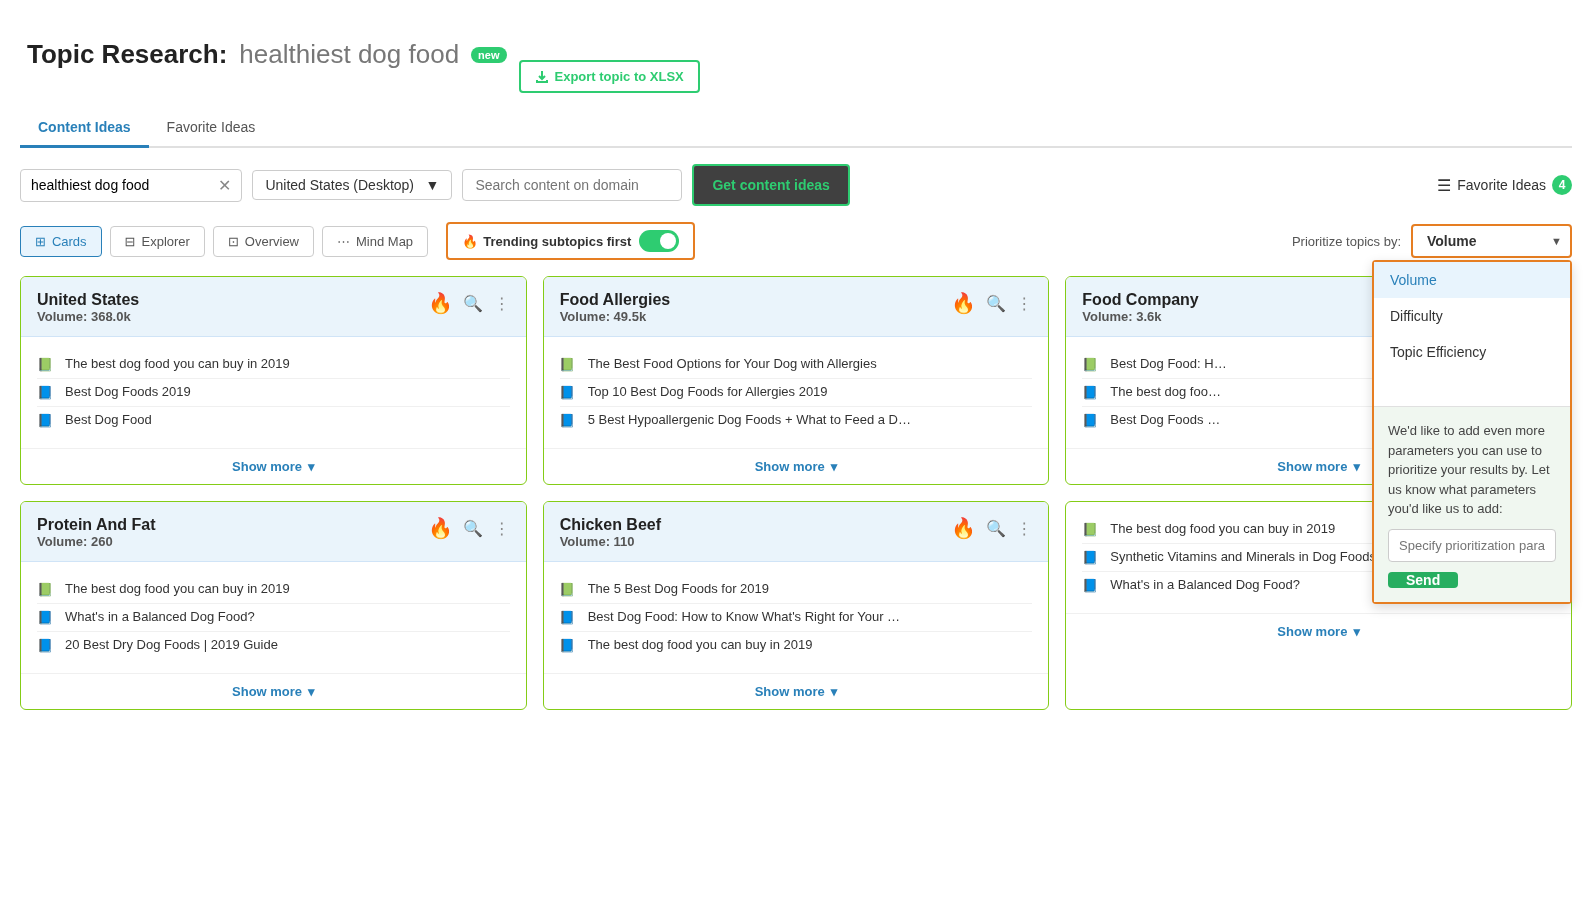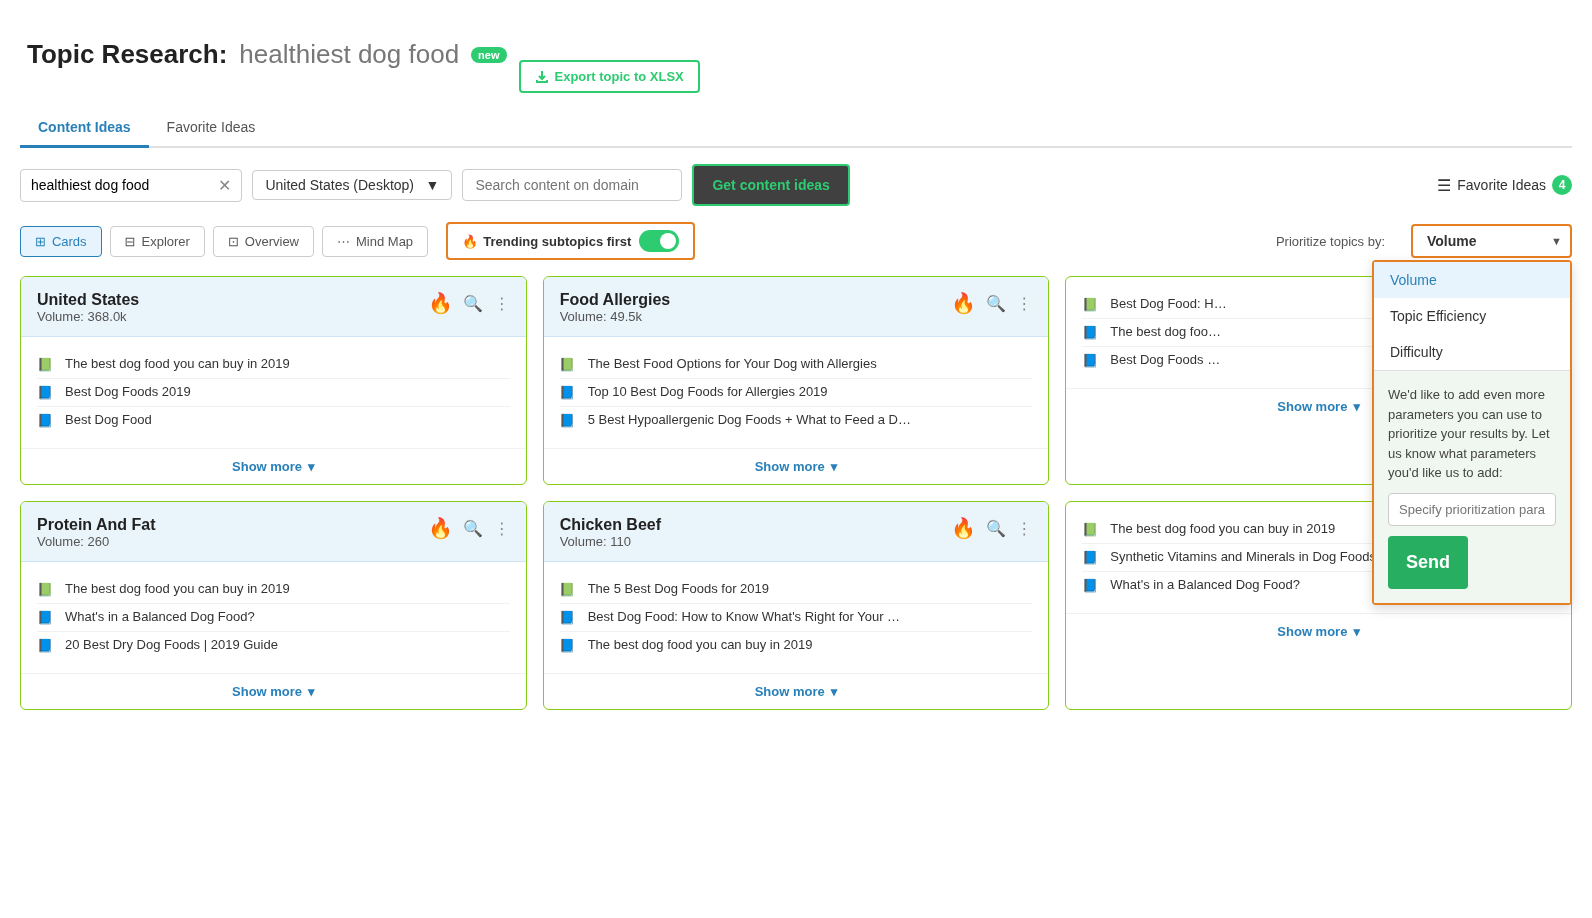--- a/index.html
+++ b/index.html
@@ -35,42 +35,42 @@
     
     .view-row { display: flex; align-items: center; gap: 8px; margin-bottom: 16px; }
     .view-btn { display: flex; align-items: center; gap: 6px; padding: 7px 14px; border: 1px solid #ccc; border-radius: 4px; background: #fff; cursor: pointer; font-size: 13px; color: #555; }
     .view-btn.active { background: #e8f4fd; border-color: #2980b9; color: #2980b9; }
     .trending-toggle-wrap { display: flex; align-items: center; gap: 8px; padding: 6px 14px; border: 2px solid #e67e22; border-radius: 4px; margin-left: 10px; }
     .trending-label { font-size: 13px; font-weight: 600; color: #333; display: flex; align-items: center; gap: 5px; }
     .toggle-switch { position: relative; display: inline-block; width: 40px; height: 22px; }
     .toggle-switch input { opacity: 0; width: 0; height: 0; }
     .toggle-slider { position: absolute; cursor: pointer; top: 0; left: 0; right: 0; bottom: 0; background: #2ecc71; border-radius: 22px; transition: .3s; }
     .toggle-slider:before { position: absolute; content: ""; height: 16px; width: 16px; left: 21px; bottom: 3px; background: white; border-radius: 50%; transition: .3s; }
-    .prioritize-wrap { display: flex; align-items: center; gap: 26px; margin-left: auto; }
+    .prioritize-wrap { display: flex; align-items: center; gap: 10px; margin-left: auto; }
     .prioritize-label { font-size: 13px; color: #555; }
     .prioritize-select { border: 2px solid #e67e22; border-radius: 4px; padding: 7px 36px 7px 14px; font-size: 14px; font-weight: 600; color: #333; background: #fff; cursor: pointer; appearance: none; outline: none; min-width: 130px; }
     .select-wrapper { position: relative; display: inline-block; }
     .select-wrapper::after { content: '▼'; position: absolute; right: 10px; top: 50%; transform: translateY(-50%); font-size: 11px; color: #555; pointer-events: none; }
 
     
     .dropdown-panel { position: absolute; top: calc(100% + 2px); right: 0; background: #fff; border: 2px solid #e67e22; border-radius: 4px; z-index: 100; min-width: 200px; box-shadow: 0 4px 12px rgba(0,0,0,0.15); }
     .dropdown-option { padding: 10px 16px; font-size: 14px; cursor: pointer; color: #333; }
     .dropdown-option.selected { background: #e8f4fd; color: #2980b9; }
-    .dropdown-feedback { background: #f0f7f0; border-top: 1px solid #e0e0e0; padding: 14px; }
+    .dropdown-feedback { background: #f0f7f0; border-top: 1px solid #e0e0e0; padding: 14px; margin-top: 36px; }
     .dropdown-feedback p { font-size: 13px; color: #444; line-height: 1.5; margin-bottom: 10px; }
     .dropdown-feedback input { width: 100%; border: 1px solid #ccc; border-radius: 4px; padding: 8px 10px; font-size: 13px; color: #aaa; outline: none; margin-bottom: 10px; }
-    .send-btn { background: #27ae60; color: #fff; border: none; border-radius: 4px; padding: 16px 18px; font-size: 18px; font-weight: 600; cursor: pointer; }
+    .send-btn { background: #27ae60; color: #fff; border: none; border-radius: 4px; padding: 0 18px; font-size: 14px; font-weight: 600; cursor: pointer; }
 
     
     .cards-grid { display: grid; grid-template-columns: repeat(3, 1fr); gap: 16px; }
     .card { border: 1px solid #84cc16; border-radius: 6px; background: #fff; padding: 0; overflow: hidden; position: relative; }
     .card-header { background: #eaf4fb; padding: 14px 16px 12px; display: flex; flex-direction: column; gap: 4px; border-bottom: 1px solid #d0e4f7; }
     .card-header-top { display: flex; align-items: flex-start; justify-content: space-between; }
     .card-title { font-size: 16px; font-weight: 700; color: #222; }
-    .card-volume { font-size: 13px; color: #555; }
+    .card-volume { font-size: 13px; color: #555; font-weight: bold; }
     .card-actions { display: flex; align-items: center; gap: 10px; }
     .card-icon-btn { background: none; border: none; cursor: pointer; color: #888; font-size: 16px; }
     .card-body { padding: 14px 16px; }
     .card-item { display: flex; align-items: flex-start; gap: 8px; padding: 5px 0; font-size: 13px; color: #333; border-bottom: 1px solid #f0f0f0; }
     .card-item:last-child { border-bottom: none; }
     .item-icon { width: 20px; height: 16px; flex-shrink: 0; margin-top: 1px; }
     .item-icon.green { color: #27ae60; }
     .item-icon.blue { color: #2980b9; }
     .show-more { display: flex; align-items: center; justify-content: center; gap: 6px; color: #2980b9; font-size: 13px; font-weight: 600; padding: 10px; cursor: pointer; border-top: 1px solid #f0f0f0; }
 
@@ -159,24 +159,24 @@
           <option>Volume</option>
           <option>Difficulty</option>
           <option>Topic Efficiency</option>
         </select>
         
         <div class="dropdown-panel" style="top:calc(100% + 2px);right:0;">
           <div class="dropdown-option selected">
             <span>Volume</span>
           </div>
           <div class="dropdown-option">
+            <span>Difficulty</span>
+          </div>
+          <div class="dropdown-option">
             <span>Topic Efficiency</span>
-          </div>
-          <div class="dropdown-option">
-            <span>Difficulty</span>
           </div>
           <div class="dropdown-feedback">
             <p>We'd like to add even more parameters you can use to prioritize your results by. Let us know what parameters you'd like us to add:</p>
             <input type="text" placeholder="Specify prioritization parameters" style="">
             <button class="send-btn">Send</button>
           </div>
         </div>
       </div>
     </div>
   </div>
@@ -245,20 +245,32 @@
           <span>5 Best Hypoallergenic Dog Foods + What to Feed a D…</span>
         </div>
       </div>
       <div class="show-more">
         <span>Show more</span>
         <span>▾</span>
       </div>
     </div>
 
     <div class="card relative">
+      <div class="card-header">
+        <div class="card-header-top">
+          <div>
+            <div class="card-title">Food Company</div>
+            <div class="card-volume">Volume: 3.6k</div>
+          </div>
+          <div class="card-actions">
+            <button class="card-icon-btn">🔍</button>
+            <button class="card-icon-btn">⋮</button>
+          </div>
+        </div>
+      </div>
       <div class="card-body">
         <div class="card-item">
           <span class="item-icon green">📗</span>
           <span>Best Dog Food: H…</span>
         </div>
         <div class="card-item">
           <span class="item-icon blue">📘</span>
           <span>The best dog foo…</span>
         </div>
         <div class="card-item">

